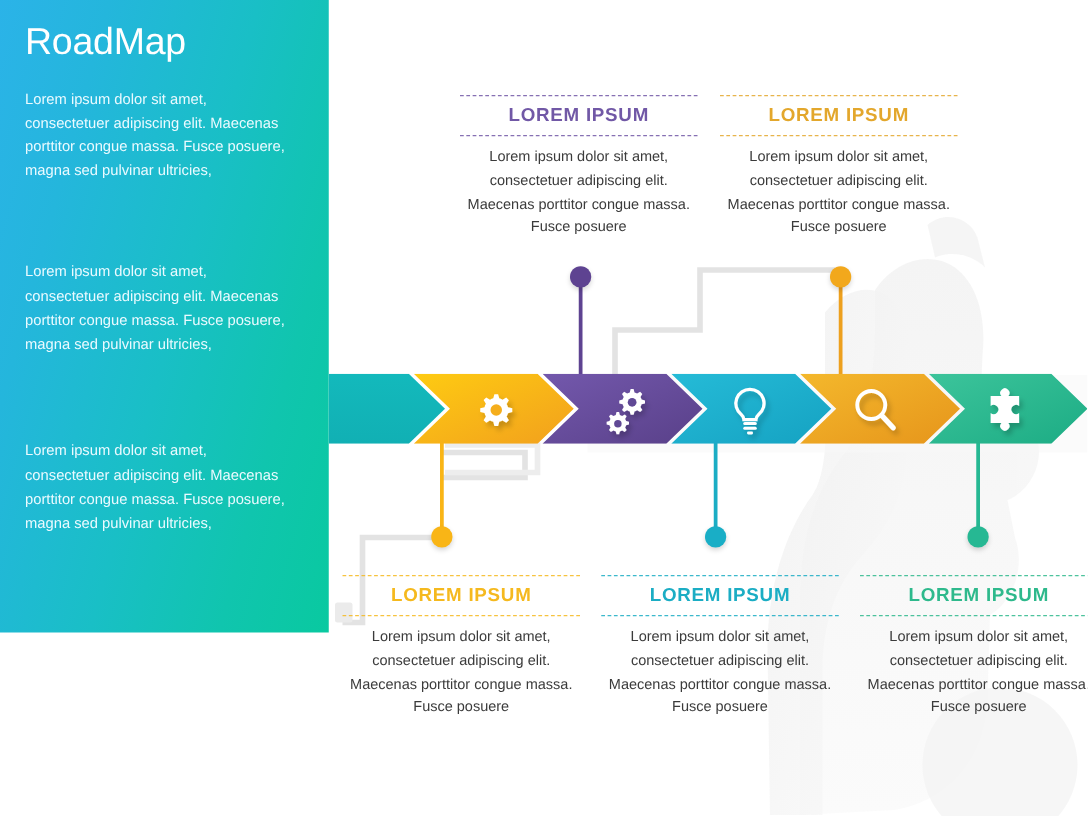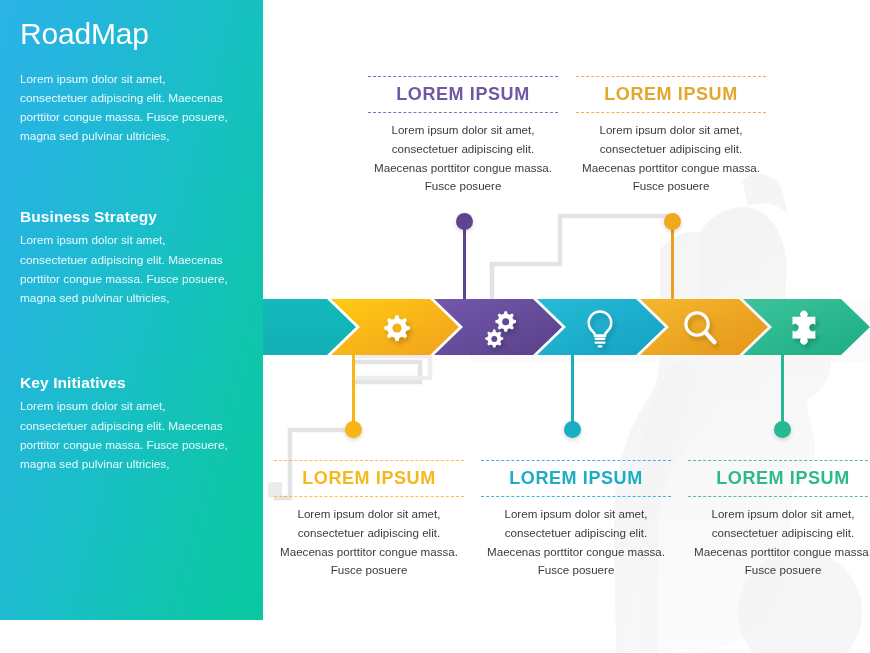--- a/index.html
+++ b/index.html
@@ -22,21 +22,21 @@
     position: absolute;
     inset: 0;
     pointer-events: none;
     z-index: 0;
   }
 
   
   #sidebar {
     position: absolute;
     left: 0; top: 0;
-    width: 263px; height: 620px;
+    width: 263px; height: 506px;
     background: linear-gradient(105deg, #2BB3E8 0%, #24B6DC 22%, #19BFC6 52%, #10C5AE 78%, #09C9A0 100%);
     z-index: 3;
     padding: 14px 22px 0 20px;
   }
   #sidebar-title {
     color: #ffffff;
     font-size: 30px;
     font-weight: 400;
     line-height: 1.22;
     letter-spacing: -0.2px;
@@ -61,21 +61,21 @@
   #block-initiatives { margin-top: 66px; }
 
   
   .callout { position: absolute; width: 190px; z-index: 4; text-align: center; }
   .callout .rule {
     height: 0;
     border-top: 1.6px dashed currentColor;
     opacity: 0.85;
   }
   .callout .c-title {
-    font-size: 18px;
+    font-size: 15px;
     font-weight: bold;
     letter-spacing: 0.6px;
     padding: 7px 0 7px;
     color: inherit;
   }
   .callout .c-body {
     color: #3b3b3b;
     font-size: 11.6px;
     line-height: 1.62;
     padding-top: 8px;
@@ -157,26 +157,24 @@
 
     <h1 id="sidebar-title">
       <span>RoadMap</span><br>
     </h1>
 
     <div class="side-block" id="block-intro">
       <p class="side-body">Lorem ipsum dolor sit amet, consectetuer adipiscing elit. Maecenas porttitor congue massa. Fusce posuere, magna sed pulvinar ultricies,</p>
     </div>
 
     <div class="side-block" id="block-strategy">
-      <div class="side-head">Business Strategy</div>
       <p class="side-body">Lorem ipsum dolor sit amet, consectetuer adipiscing elit. Maecenas porttitor congue massa. Fusce posuere, magna sed pulvinar ultricies,</p>
     </div>
 
     <div class="side-block" id="block-initiatives">
-      <div class="side-head">Key Initiatives</div>
       <p class="side-body">Lorem ipsum dolor sit amet, consectetuer adipiscing elit. Maecenas porttitor congue massa. Fusce posuere, magna sed pulvinar ultricies,</p>
     </div>
   </aside>
 
   <section class="callout" style="left:368px; top:76px; color:#7158A6;">
     <div class="rule"></div>
     <div class="c-title">LOREM IPSUM</div>
     <div class="rule"></div>
     <div class="c-body">Lorem ipsum dolor sit amet, consectetuer adipiscing elit. Maecenas porttitor congue massa. Fusce posuere</div>
   </section>

